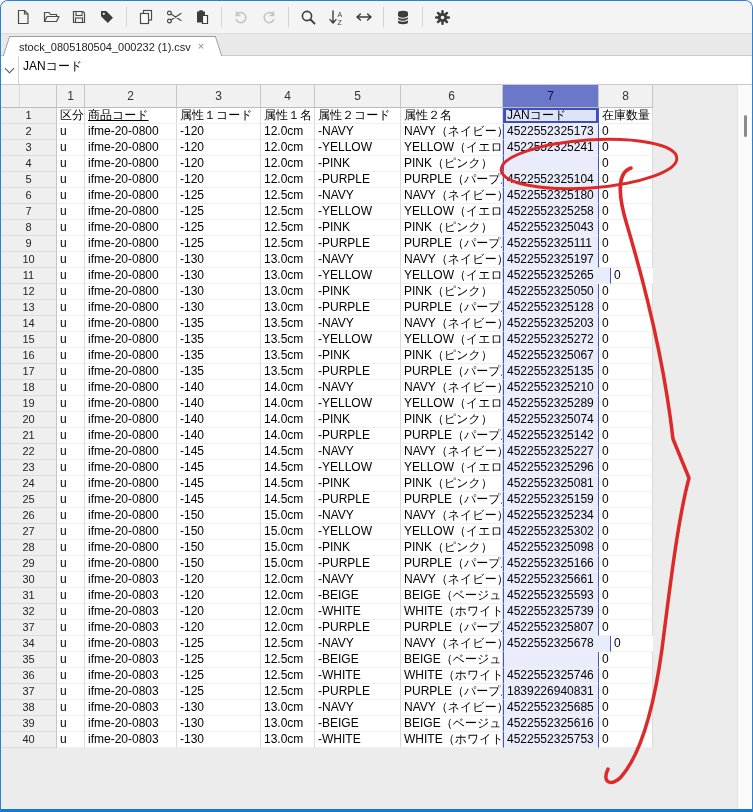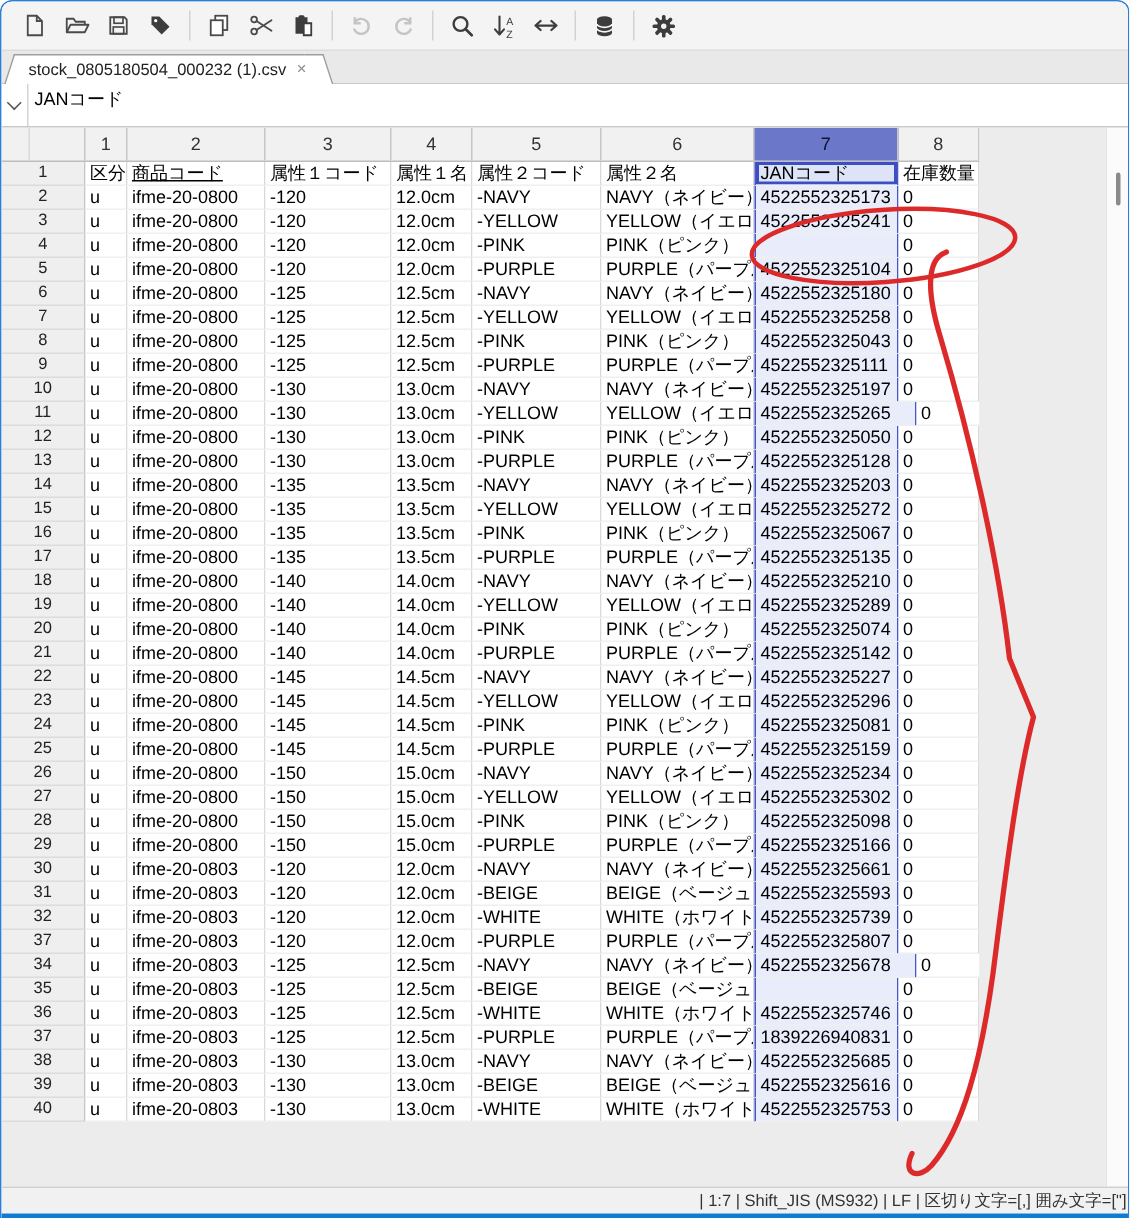--- a/index.html
+++ b/index.html
@@ -653,23 +653,20 @@
             <div class="cell" style="width: 54px;">0</div>
           </div>
         </div>
     </div>
     <div class="filler"></div>
     <div class="vscroll">
       <div class="vthumb"></div>
     </div>
   </div>
 
-  <div class="statusbar">
-    <span>| 1:7 | Shift_JIS (MS932) | LF | 区切り文字=[,] 囲み文字=["]</span>
-  </div>
   <div class="bottom-edge"></div>
 
   <svg class="annotation" width="753" height="812" viewBox="0 0 753 812">
     <ellipse cx="588" cy="163" rx="88" ry="24" transform="rotate(-4 588 163)" fill="none" stroke="#dc2a2a" stroke-width="3" stroke-linecap="round"></ellipse>
     <path d="M630 167 C 615 172, 618 198, 626 224 C 645 288, 664 368, 672 438 L 688 477
              C 677 518, 669 585, 661 648 C 653 706, 641 752, 620 776 C 612 785, 600 783, 607 768" fill="none" stroke="#dc2a2a" stroke-width="3.5" stroke-linecap="round" stroke-linejoin="round"></path>
   </svg>
 
 </div>
 

